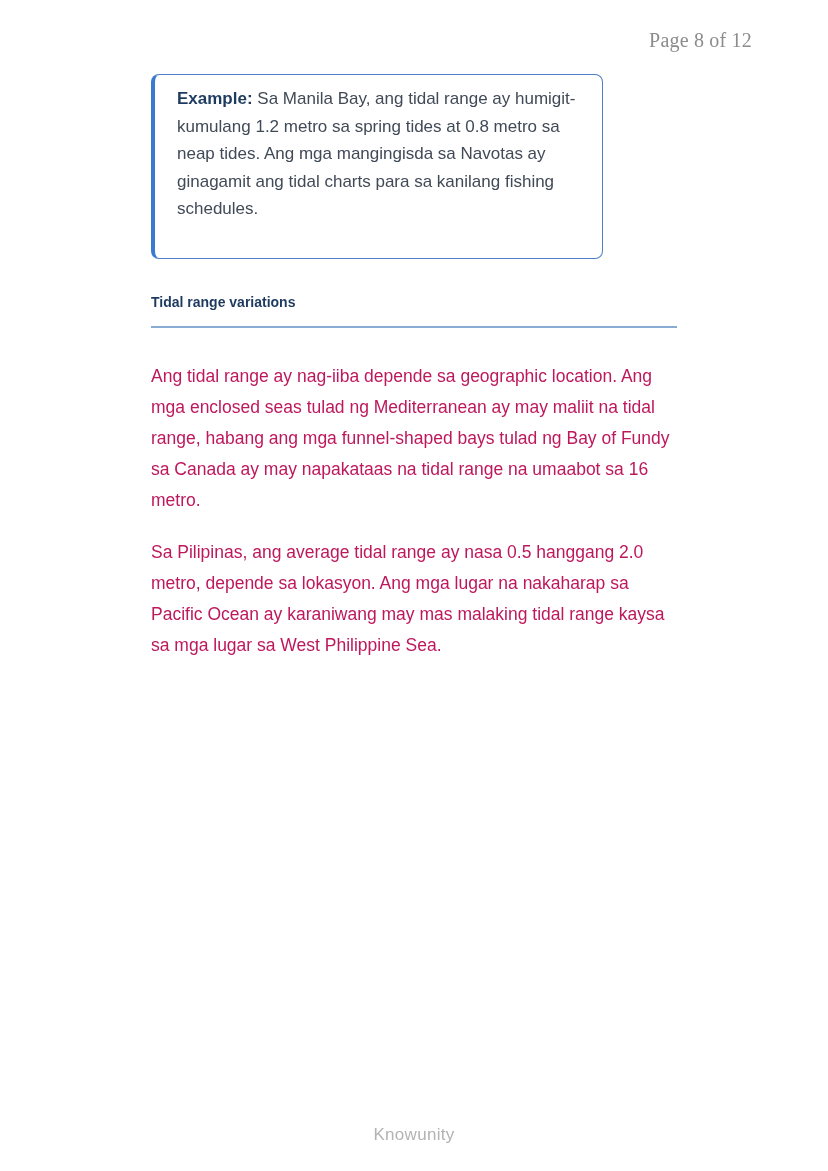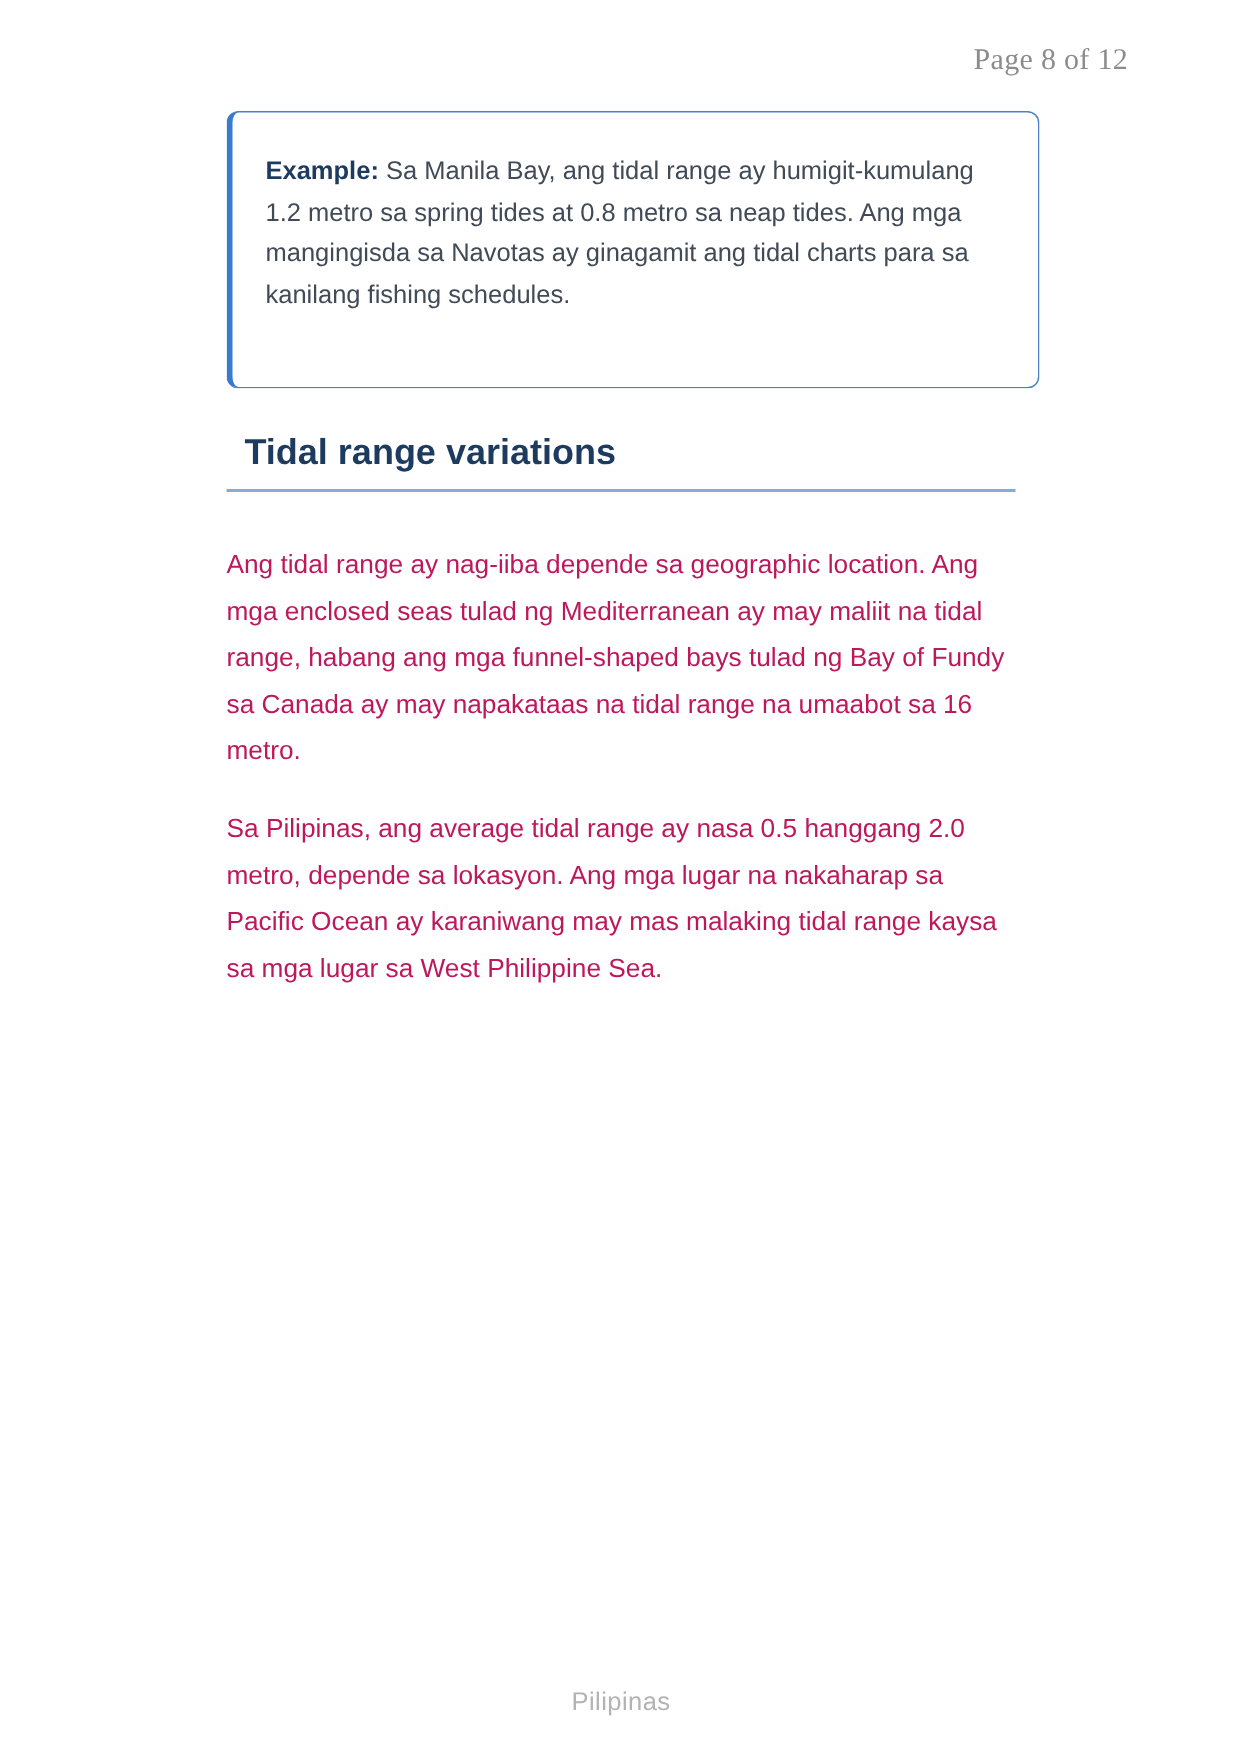--- a/index.html
+++ b/index.html
@@ -24,41 +24,41 @@
     color: #8c8c8c;
     letter-spacing: 0.2px;
   }
   .content {
     position: absolute;
     left: 151px;
     top: 74px;
     width: 526px;
   }
   .example-box {
-    width: 542px;
+    width: 452px;
     min-height: 185px;
     border: 1.5px solid #4d80c4;
     border-left: 4px solid #3a7bd0;
     border-radius: 8px;
-    padding: 25px 24px 26px 22px;
+    padding: 10px 24px 26px 22px;
     background: #ffffff;
   }
   .example-box .example-text-wrap {
     margin: 0;
     font-size: 17px;
     line-height: 27.5px;
     color: #414a57;
   }
   .example-label {
     font-weight: bold;
     color: #1d3a5f;
   }
   .section-heading {
-    margin: 32px 0 0 12px;
-    font-size: 24px;
+    margin: 32px 0 0 0;
+    font-size: 14px;
     line-height: 22px;
     font-weight: bold;
     color: #1d3a5f;
   }
   .section-divider {
     margin: 13px 0 0 0;
     border: none;
     border-top: 2px solid #8aabd2;
     height: 0;
   }
@@ -98,13 +98,13 @@
   <h2 class="section-heading">Tidal range variations</h2>
 
   <hr class="section-divider">
 
   <p class="body-paragraph">Ang tidal range ay nag-iiba depende sa geographic location. Ang mga enclosed seas tulad ng Mediterranean ay may maliit na tidal range, habang ang mga funnel-shaped bays tulad ng Bay of Fundy sa Canada ay may napakataas na tidal range na umaabot sa 16 metro.</p>
 
   <p class="body-paragraph">Sa Pilipinas, ang average tidal range ay nasa 0.5 hanggang 2.0 metro, depende sa lokasyon. Ang mga lugar na nakaharap sa Pacific Ocean ay karaniwang may mas malaking tidal range kaysa sa mga lugar sa West Philippine Sea.</p>
 
 </div>
 
-<div class="footer-brand">Pilipinas</div>
+<div class="footer-brand">Knowunity</div>
 
 </body></html>

